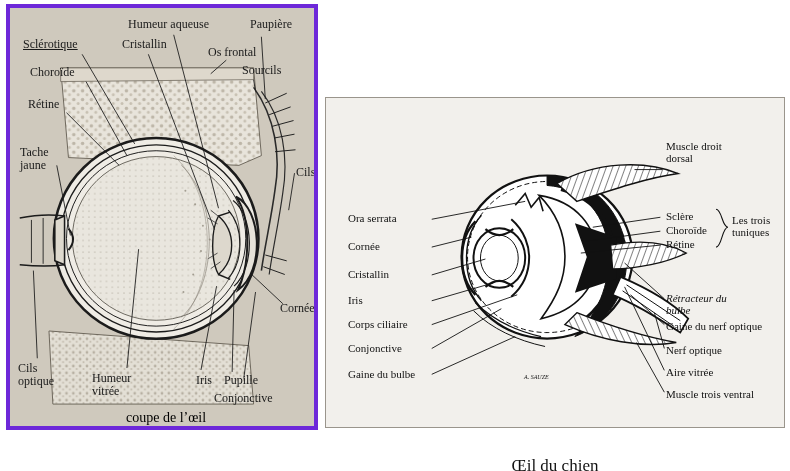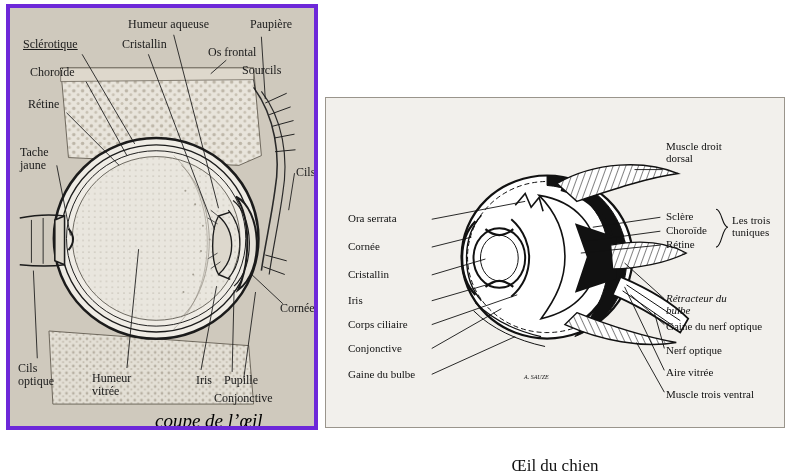--- a/index.html
+++ b/index.html
@@ -71,23 +71,21 @@
   .lbl.italic { font-style: italic; }
 
   
   #panel-human .lbl {
     font-size: 12px;
     color: #1a1a1a;
   }
 
   .cursive {
     font-family: "Liberation Serif", serif;
-    font-style: italic;
-    font-size: 19px;
-    margin-left: 29px;
+    font-size: 14px;
   }
 
   
   .art {
     position: absolute;
     left: 0; top: 0;
     width: 100%;
     height: 100%;
     pointer-events: none;
   }

